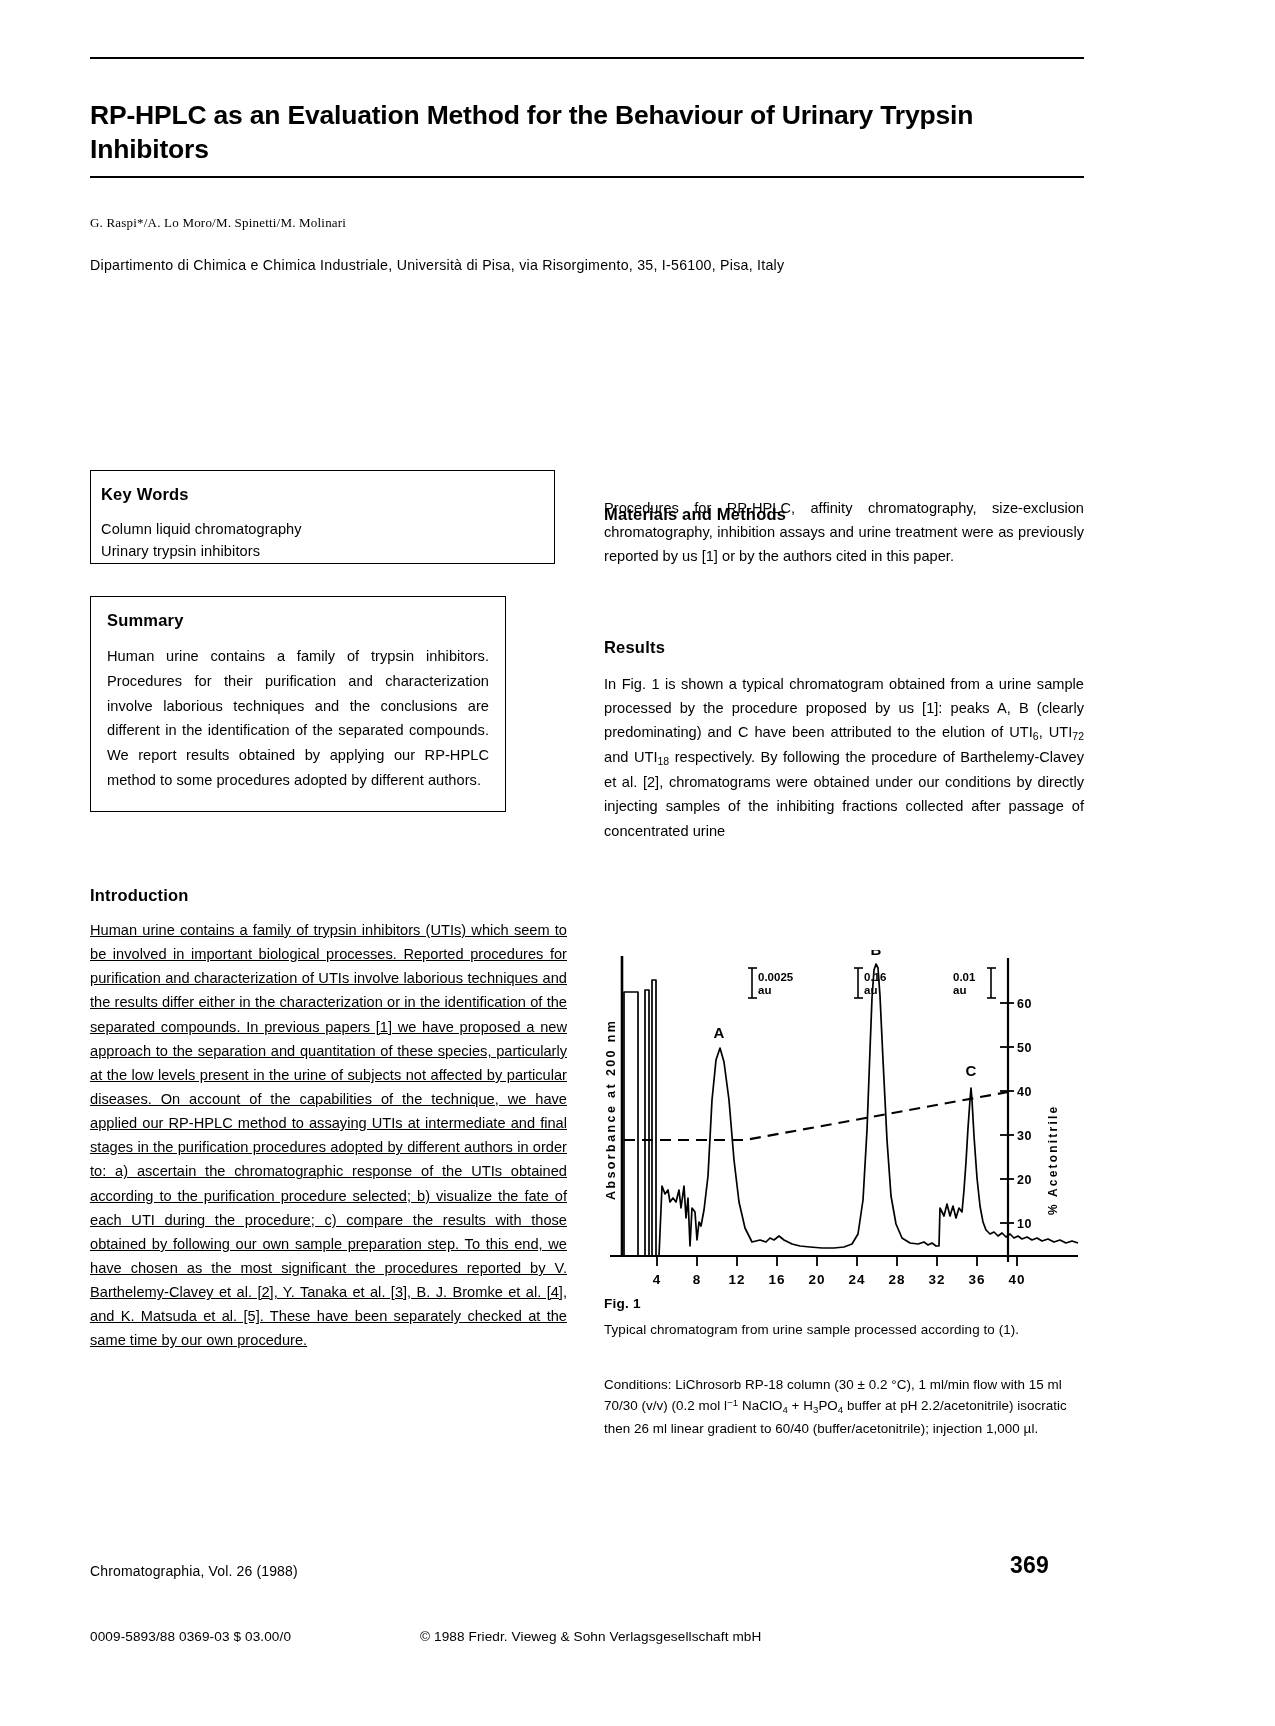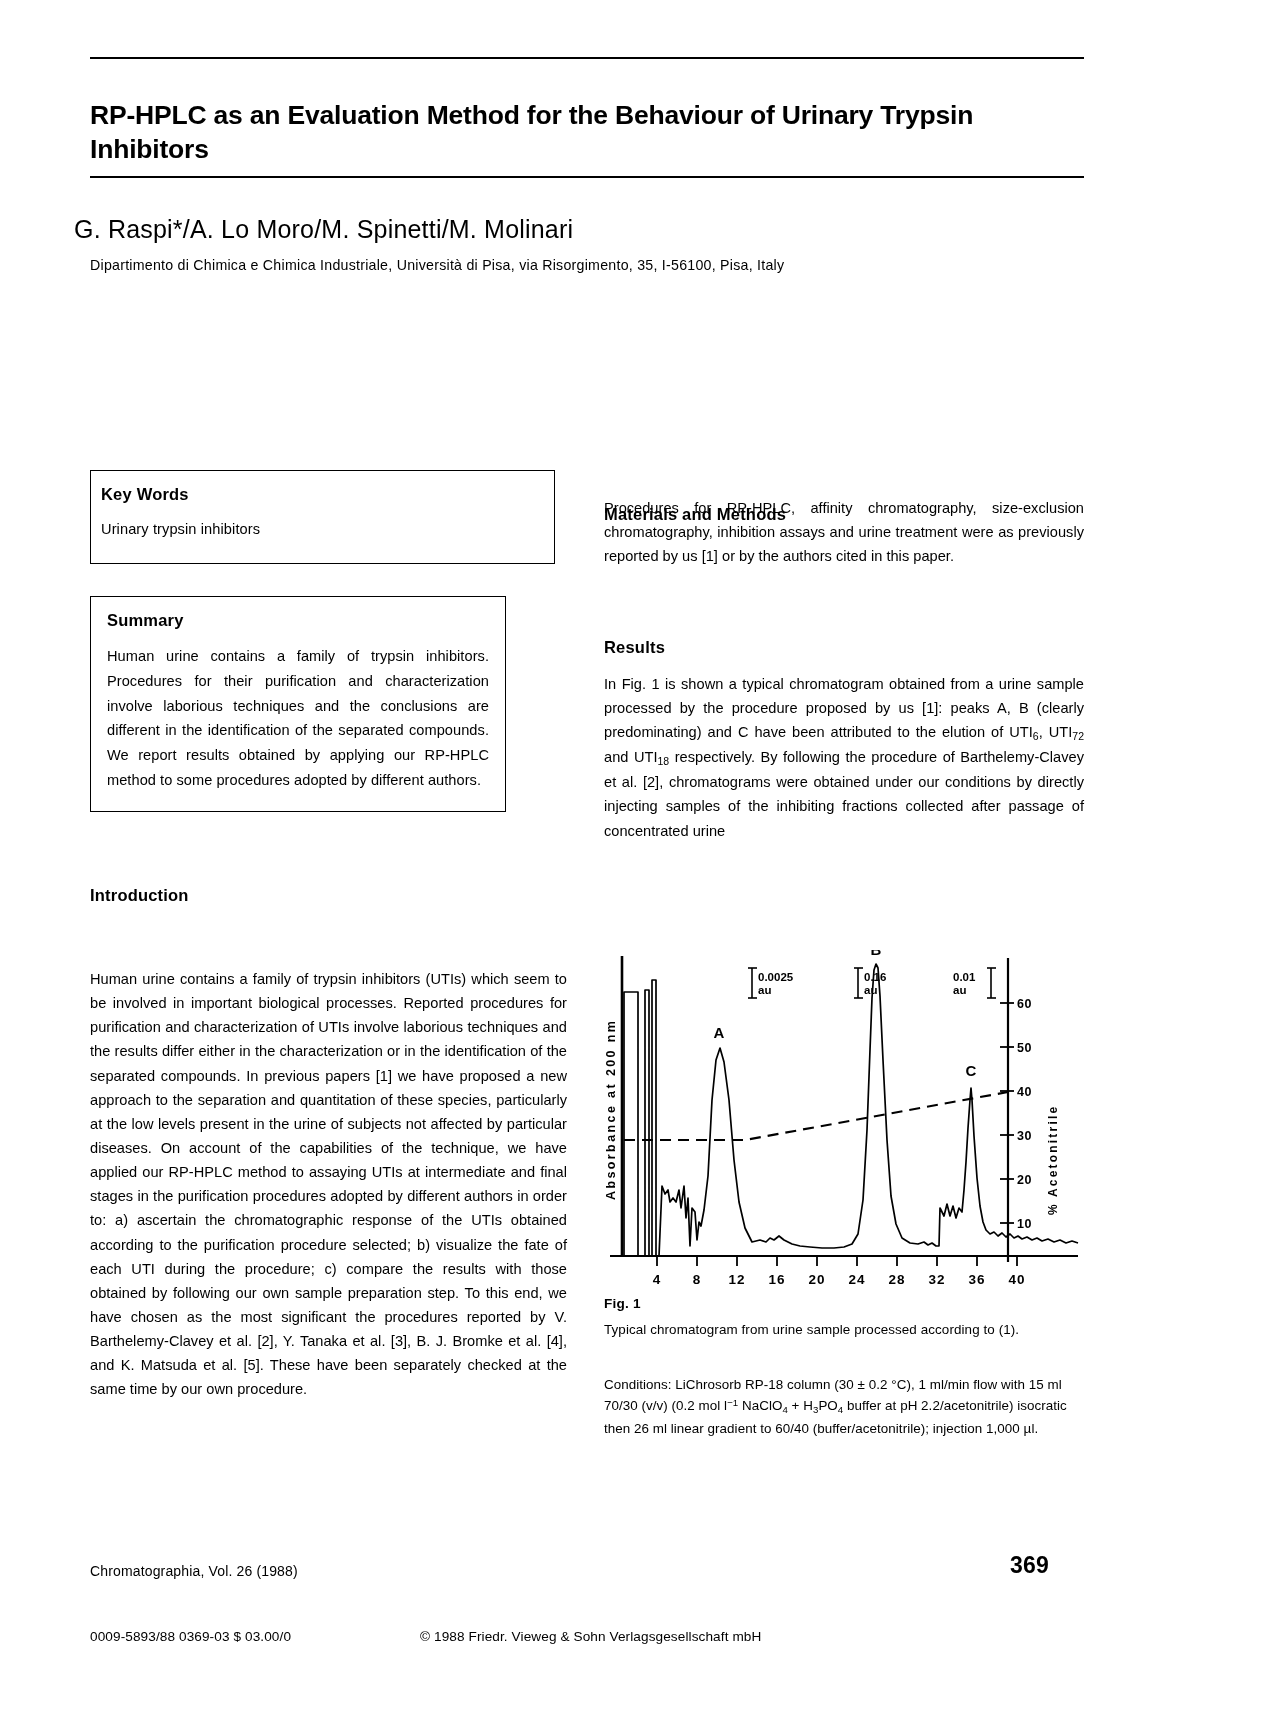--- a/index.html
+++ b/index.html
@@ -45,24 +45,25 @@
     width: 1000px;
     font-size: 26.5px;
     font-weight: bold;
     line-height: 1.30;
     letter-spacing: -0.2px;
   }
 
   
   .authors {
     position: absolute;
-    left: 74px; top: 215px;
-    font-size: 25px;
+    left: 90px; top: 215px;
+    font-size: 13px;
     letter-spacing: 0.2px;
     white-space: nowrap;
+    font-family: Liberation Serif, serif;
   }
   .affiliation {
     position: absolute;
     left: 90px; top: 257px;
     font-size: 14.2px;
     letter-spacing: 0.25px;
     white-space: nowrap;
   }
 
   
@@ -100,21 +101,21 @@
     letter-spacing: 0.2px;
   }
   .body-text {
     font-size: 14.6px;
     line-height: 1.655;
     text-align: justify;
     letter-spacing: 0.02px;
   }
 
   #intro-heading { position: absolute; left: 90px; top: 886px; }
-  #intro-body    { position: absolute; left: 90px; top: 967px; width: 477px; }
+  #intro-body    { position: absolute; left: 90px; top: 918px; width: 477px; text-decoration: underline; }
 
   #materials-heading { position: absolute; left: 604px; top: 463px; margin-top: 42px; }
   #materials-body    { position: absolute; left: 604px; top: 496px; width: 480px; }
 
   #results-heading { position: absolute; left: 604px; top: 638px; }
   #results-body    { position: absolute; left: 604px; top: 672px; width: 480px; }
 
   
   #figure-block {
     position: absolute;
@@ -189,20 +190,21 @@
 
   <h1 class="title">RP-HPLC as an Evaluation Method for the Behaviour of Urinary Trypsin Inhibitors</h1>
 
   <div class="rule-under-title"></div>
 
   <div class="authors">G. Raspi*/A. Lo Moro/M. Spinetti/M. Molinari</div>
   <div class="affiliation">Dipartimento di Chimica e Chimica Industriale, Università di Pisa, via Risorgimento,  35, I-56100, Pisa, Italy</div>
 
   <div class="box" id="keywords-box">
     <div class="box-heading">Key Words</div>
+    <div class="box-line">Column liquid chromatography</div>
     <div class="box-line">Urinary trypsin inhibitors</div>
   </div>
 
   <div class="box" id="summary-box">
     <div class="box-heading">Summary</div>
     <div class="box-body">Human urine contains a family of trypsin inhibitors. Procedures for their purification and characterization involve laborious techniques and the conclusions are different in the identification of the separated compounds. We report results obtained by applying our RP-HPLC method to some procedures adopted by different authors.</div>
   </div>
 
   <div class="section-heading" id="intro-heading">Introduction</div>
   <div class="body-text" id="intro-body">Human urine contains a family of trypsin inhibitors (UTIs) which seem to be involved in important biological processes. Reported procedures for purification and characterization of UTIs involve laborious techniques and the results differ either in the characterization or in the identification of the separated compounds. In previous papers [1] we have proposed a new approach to the separation and quantitation of these species, particularly at the low levels present in the urine of subjects not affected by particular diseases. On account of the capabilities of the technique, we have applied our RP-HPLC method to assaying UTIs at intermediate and final stages in the purification procedures adopted by different authors in order to: a) ascertain the chromatographic response of the UTIs obtained according to the purification procedure selected; b) visualize the fate of each UTI during the procedure; c) compare the results with those obtained by following our own sample preparation step. To this end, we have chosen as the most significant the procedures reported by V. Barthelemy-Clavey et al. [2], Y. Tanaka et al. [3], B. J. Bromke et al. [4], and K. Matsuda et al. [5]. These have been separately checked at the same time by our own procedure.</div>

